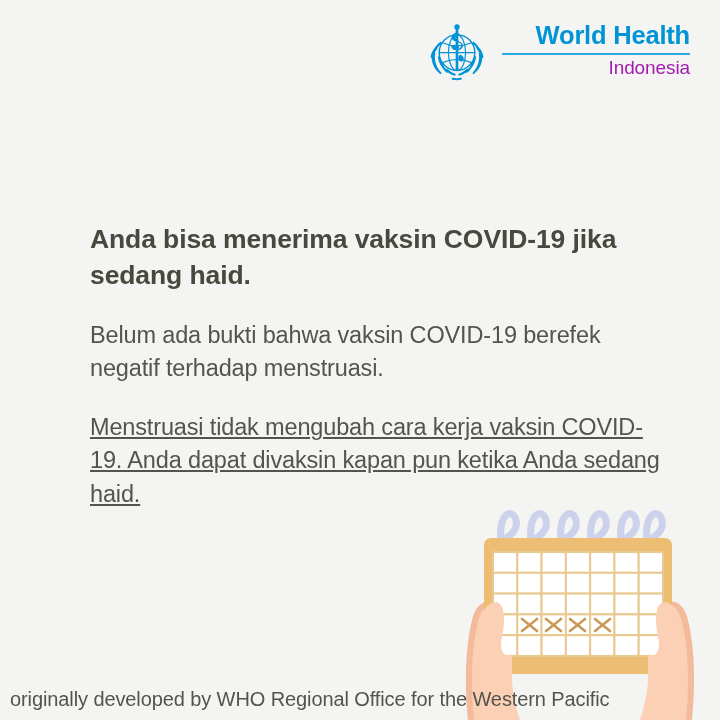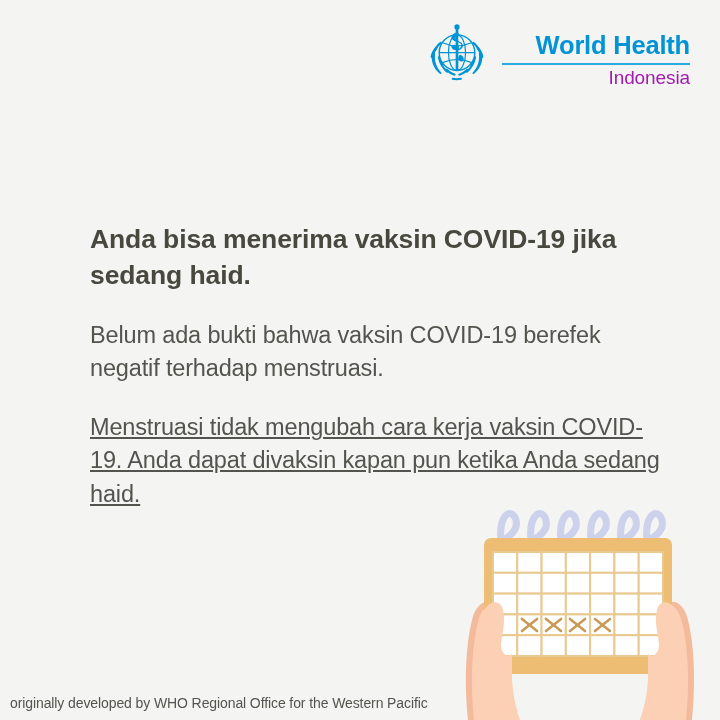--- a/index.html
+++ b/index.html
@@ -20,21 +20,21 @@
     background: #f4f4f2;
     overflow: hidden;
   }
 
   
   .logo-block {
     position: absolute;
     top: 22px;
     right: 30px;
     display: flex;
-    align-items: flex-end;
+    align-items: flex-start;
     gap: 12px;
   }
   .who-emblem {
     width: 66px;
     height: 66px;
     flex: 0 0 auto;
     margin-top: 1px;
   }
   .logo-text {
     display: flex;
@@ -98,21 +98,21 @@
     width: 280px;
     height: 240px;
   }
   .illu-svg { display: block; width: 280px; height: 240px; }
 
   
   .footer {
     position: absolute;
     left: 10px;
     bottom: 9px;
-    font-size: 14px;
+    font-size: 20px;
     color: #54544e;
     letter-spacing: -0.1px;
     white-space: nowrap;
     z-index: 5;
   }
 </style>
 </head>
 <body>
 
 <div class="poster">

